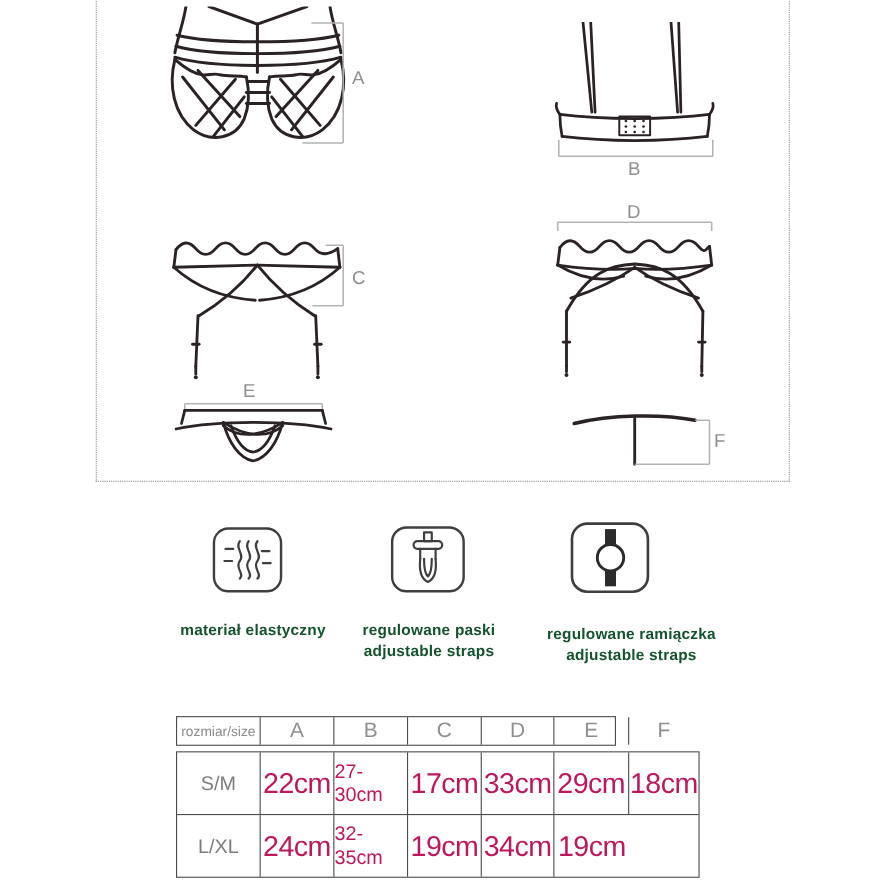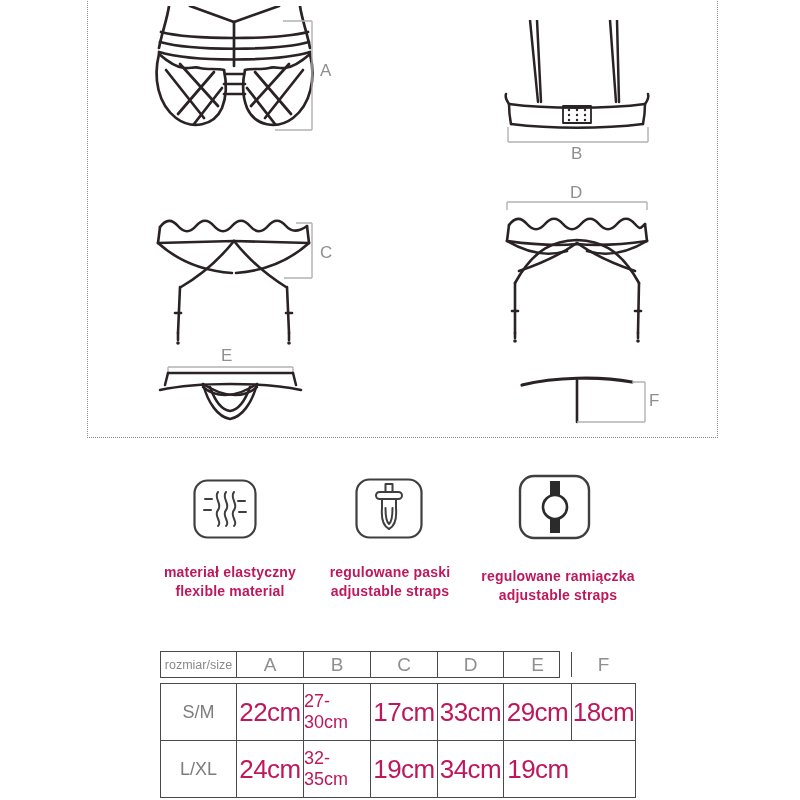--- a/index.html
+++ b/index.html
@@ -5,21 +5,21 @@
   html,body{margin:0;padding:0;background:#fff;}
   .canvas{position:relative;width:800px;height:800px;background:#fff;overflow:hidden;
           font-family:"Liberation Sans","DejaVu Sans",sans-serif;}
   .dashed-box{position:absolute;left:87px;top:-4px;width:629px;height:441px;
               border-left:1px dotted #8c8c8c;border-right:1px dotted #8c8c8c;
               border-bottom:1px dotted #8c8c8c;}
   .drawing{position:absolute;}
   .measure-letter{position:absolute;color:#8f8f8f;font-size:17px;line-height:1;
                   letter-spacing:.5px;}
   .feature-icon{position:absolute;}
-  .feature-caption{position:absolute;text-align:center;color:#be185d;font-size:14px;
+  .feature-caption{position:absolute;text-align:center;color:#14532d;font-size:14px;
                    font-weight:600;line-height:1.36;letter-spacing:.2px;}
   .size-header{position:absolute;left:160px;top:651px;width:400px;height:27px;
                border:1px solid #4a4a4a;display:grid;
                grid-template-columns:76px 67px 67px 67px 66px 68px 63px;box-sizing:border-box;}
   .size-header .cell{border-right:1px solid #4a4a4a;display:flex;align-items:center;
                      justify-content:center;color:#8f8f8f;}
   .size-header .cell:last-child{border-right:none;}
   .size-header .cell.letter{font-size:19px;}
   .size-header .cell.rs{font-size:12.5px;color:#8a8a8a;}
   .size-body{position:absolute;left:160px;top:683px;width:476px;border:1px solid #4a4a4a;
@@ -213,29 +213,28 @@
   </svg>
 
   <svg class="feature-icon" style="left:517px;top:473px;" width="75" height="68" viewBox="0 0 75 68">
     <rect x="3" y="3" width="69" height="62" rx="14" fill="none" stroke="#3f3f3f" stroke-width="2.4"></rect>
     <rect x="33" y="8" width="10" height="52" fill="#2b2b2b"></rect>
     <circle cx="38" cy="34" r="12" fill="#ffffff" stroke="#2b2b2b" stroke-width="2.6"></circle>
   </svg>
 
   <div class="feature-caption" style="left:155px;top:563px;width:150px;">
     <div>materiał elastyczny</div>
-    <div>flexible material</div>
   </div>
 
   <div class="feature-caption" style="left:320px;top:563px;width:140px;">
     <div>regulowane paski</div>
     <div>adjustable straps</div>
   </div>
 
-  <div class="feature-caption" style="left:468px;top:567px;width:180px;">
+  <div class="feature-caption" style="left:484px;top:567px;width:180px;">
     <div>regulowane ramiączka</div>
     <div>adjustable straps</div>
   </div>
 
   <div class="size-header">
     <div class="cell rs">rozmiar/size</div>
     <div class="cell letter">A</div>
     <div class="cell letter">B</div>
     <div class="cell letter">C</div>
     <div class="cell letter">D</div>

